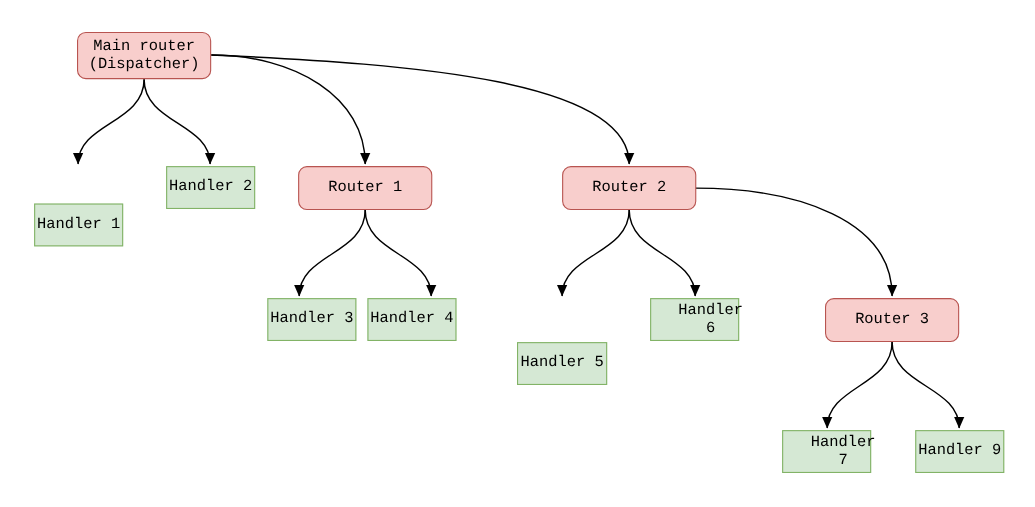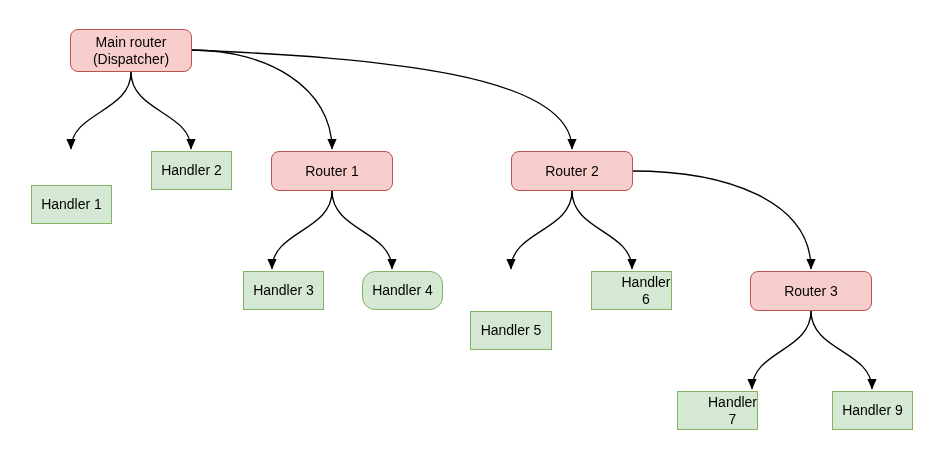--- a/index.html
+++ b/index.html
@@ -2,21 +2,21 @@
 <html style="--router-fill: #f8cecc; --router-stroke: #b85450; --handler-fill: #d5e8d4; --handler-stroke: #82b366; --edge-color: #000000;"><head>
 <meta charset="utf-8">
 <style>
   html, body { margin: 0; padding: 0; background: #ffffff; }
   .canvas {
     position: relative;
     width: 918px;
     height: 461px;
     background: #ffffff;
     overflow: hidden;
-    font-family: Liberation Sans, sans-serif;
+    font-family: Liberation Mono, monospace;
   }
   .edges-layer {
     position: absolute;
     left: 0; top: 0;
     width: 941px; height: 461px;
     pointer-events: none;
   }
   .edge {
     fill: none;
     stroke: var(--edge-color, #000000);
@@ -69,20 +69,20 @@
     <path class="edge" marker-end="url(#arrow)" d="M 811 311 C 811 351 872 351 872 389"></path>
   </svg>
 
   <div class="node router" style="left:70px;  top:29px;  width:122px; height:43px;">Main router
 (Dispatcher)</div>
   <div class="node handler" style="left:31px;  top:151px; width:81px;  height:39px;margin-top:34px;">Handler 1</div>
   <div class="node handler" style="left:151px; top:151px; width:81px;  height:39px;">Handler 2</div>
   <div class="node router" style="left:271px; top:151px; width:122px; height:40px;">Router 1</div>
   <div class="node router" style="left:511px; top:151px; width:122px; height:40px;text-align:center;">Router 2</div>
   <div class="node handler" style="left:231px; top:271px; width:81px;  height:39px;margin-left:12px;">Handler 3</div>
-  <div class="node handler" style="left:362px; top:271px; width:81px;  height:39px;border-radius:13px;">Handler 4</div>
+  <div class="node handler" style="left:334px; top:271px; width:81px;  height:39px;">Handler 4</div>
   <div class="node handler" style="left:470px; top:271px; width:82px;  height:39px;margin-top:40px;">Handler 5</div>
   <div class="node handler" style="left:591px; top:271px; width:81px;  height:39px;padding-left:29px;">Handler 6</div>
   <div class="node router" style="left:750px; top:271px; width:122px; height:40px;">Router 3</div>
-  <div class="node handler" style="left:677px; top:391px; width:81px;  height:39px;padding-left:30px;">Handler 7</div>
+  <div class="node handler" style="left:711px; top:391px; width:81px;  height:39px;padding-left:30px;">Handler 7</div>
   <div class="node handler" style="left:832px; top:391px; width:81px;  height:39px;">Handler 9</div>
 
 </div>
 
 </body></html>

